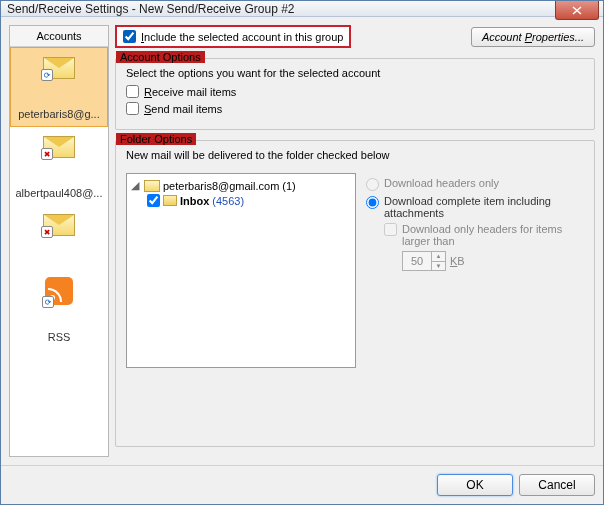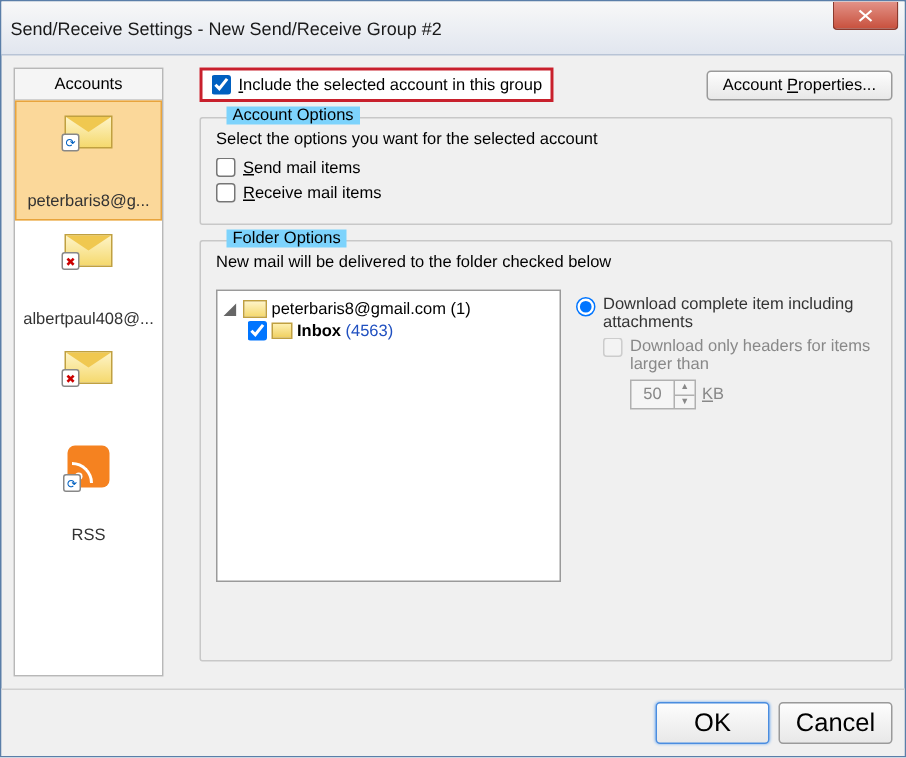--- a/index.html
+++ b/index.html
@@ -1,21 +1,21 @@
 <!DOCTYPE html>
 <html><head>
 <meta charset="utf-8">
 <style>
 * { box-sizing: border-box; margin: 0; padding: 0; }
 body { font-family: "Segoe UI", Tahoma, sans-serif; font-size: 11px; background: #fff; width: 604px; height: 505px; overflow: hidden; }
 .window { width: 604px; height: 505px; border: 1px solid #5a7ea8; background: #f0f0f0; display: flex; flex-direction: column; }
-.titlebar { height: 36px; background: linear-gradient(to bottom, #f8f8f8, #e1e6ef); display: flex; align-items: center; padding: 0 6px; border-bottom: 1px solid #b8c4d6; position: relative; }
+.titlebar { height: 16px; background: linear-gradient(to bottom, #f8f8f8, #e1e6ef); display: flex; align-items: center; padding: 0 6px; border-bottom: 1px solid #b8c4d6; position: relative; }
 .titlebar-text { font-size: 12px; color: #1a1a1a; }
 .close-btn { position: absolute; right: 4px; top: 0px; width: 44px; height: 19px; background: linear-gradient(to bottom, #e39388, #c8513e); border: 1px solid #8a3a2e; border-top: none; border-radius: 0 0 3px 3px; display: flex; align-items: center; justify-content: center; color: #fff; font-size: 11px; cursor: pointer; }
-.body { flex: 1; display: flex; padding: 8px; gap: 24px; }
+.body { flex: 1; display: flex; padding: 8px; gap: 6px; }
 .sidebar { width: 100px; border: 1px solid #b8b8b8; background: #fff; display: flex; flex-direction: column; }
 .sidebar-header { text-align: center; padding: 4px 0; font-size: 11px; border-bottom: 1px solid #d0d0d0; background: #f5f5f5; }
 .account-item { text-align: center; padding: 6px 2px; cursor: pointer; }
 .account-item.selected { background: #fbd89a; border: 1px solid #e8a43d; }
 .account-icon { width: 36px; height: 28px; margin: 0 auto 2px; display: flex; align-items: center; justify-content: center; }
 .envelope { width: 32px; height: 22px; background: linear-gradient(to bottom, #fef4c8, #f5d96e); border: 1px solid #c0a040; position: relative; }
 .envelope::before { content: ""; position: absolute; top: 0; left: 0; right: 0; height: 0; border-left: 15px solid transparent; border-right: 15px solid transparent; border-top: 10px solid #f0c850; }
 .envelope .badge { position: absolute; bottom: -3px; left: -3px; width: 12px; height: 12px; background: #fff; border: 1px solid #888; border-radius: 2px; display: flex; align-items: center; justify-content: center; font-size: 8px; }
 .envelope .badge.err { color: #c00; }
 .envelope .badge.sync { color: #0060c0; }
@@ -23,23 +23,23 @@
 .rss-icon { width: 28px; height: 28px; background: #f58220; border-radius: 5px; margin: 0 auto 2px; position: relative; }
 .rss-icon::before { content: ""; position: absolute; bottom: 5px; left: 5px; width: 5px; height: 5px; background: #fff; border-radius: 50%; }
 .rss-icon::after { content: ""; position: absolute; bottom: 3px; left: 3px; width: 12px; height: 12px; border: 2px solid #fff; border-left: none; border-bottom: none; border-radius: 0 16px 0 0; }
 .rss-sync { position: absolute; bottom: -3px; left: -3px; width: 12px; height: 12px; background: #fff; border: 1px solid #888; border-radius: 2px; color: #0060c0; font-size: 8px; display: flex; align-items: center; justify-content: center; }
 .main { flex: 1; display: flex; flex-direction: column; }
 .top-row { display: flex; align-items: center; gap: 8px; margin-bottom: 10px; }
 .include-box { border: 2px solid #c8202c; padding: 3px 6px; display: flex; align-items: center; gap: 5px; background: #fff; }
 .include-box input { accent-color: #0060c0; cursor: pointer; }
 .include-box label { font-size: 11px; }
 .u { text-decoration: underline; }
-.acct-props-btn { margin-left: auto; padding: 3px 10px; background: linear-gradient(to bottom, #fdfdfd, #e8e8e8); border: 1px solid #9a9a9a; border-radius: 3px; font-size: 11px; cursor: pointer; }
+.acct-props-btn { margin-left: auto; padding: 3px 10px; background: linear-gradient(to bottom, #fdfdfd, #e8e8e8); border: 1px solid #9a9a9a; border-radius: 3px; font-size: 11px; cursor: pointer; font-style: italic; }
 .fieldset { border: 1px solid #c8c8c8; border-radius: 2px; margin-bottom: 10px; padding: 8px 10px 10px; position: relative; }
-.fieldset-title { position: absolute; top: -8px; left: 17px; background: #7dd3fc; padding: 0 4px; font-size: 11px; }
+.fieldset-title { position: absolute; top: -8px; left: 0; background: #b91c1c; padding: 0 4px; font-size: 11px; }
 .field-desc { font-size: 11px; margin-bottom: 6px; }
 .chk-row { display: flex; align-items: center; gap: 5px; margin: 4px 0; font-size: 11px; }
 .chk-row input { cursor: pointer; }
 .folder-fieldset { flex: 1; display: flex; flex-direction: column; }
 .folder-content { display: flex; gap: 10px; margin-top: 6px; flex: 1; }
 .tree-box { width: 230px; height: 195px; border: 1px solid #9a9a9a; background: #fff; padding: 4px; font-size: 11px; }
 .tree-row { display: flex; align-items: center; gap: 3px; padding: 1px 0; }
 .tree-arrow { width: 10px; display: inline-block; color: #666; cursor: pointer; }
 .tree-mailbox { width: 16px; height: 12px; background: linear-gradient(to bottom, #fef4c8, #f5d96e); border: 1px solid #c0a040; display: inline-block; }
 .tree-folder { width: 14px; height: 11px; background: linear-gradient(to bottom, #fef0b0, #f0d060); border: 1px solid #c0a040; display: inline-block; }
@@ -50,21 +50,21 @@
 .radio-row input { margin-top: 1px; cursor: pointer; }
 .radio-row.on { color: #333; }
 .sub-chk { margin-left: 18px; display: flex; align-items: flex-start; gap: 5px; margin-top: 4px; }
 .size-row { margin-left: 36px; margin-top: 4px; display: flex; align-items: center; gap: 4px; }
 .spinner { width: 44px; height: 20px; border: 1px solid #b0b0b0; background: #f5f5f5; display: flex; }
 .spinner-val { flex: 1; text-align: center; line-height: 18px; color: #888; }
 .spinner-btns { width: 14px; display: flex; flex-direction: column; border-left: 1px solid #b0b0b0; }
 .spinner-btns div { flex: 1; display: flex; align-items: center; justify-content: center; font-size: 6px; color: #888; border-bottom: 1px solid #b0b0b0; cursor: pointer; }
 .spinner-btns div:last-child { border-bottom: none; }
 .footer { display: flex; justify-content: flex-end; gap: 6px; padding: 8px; border-top: 1px solid #d0d0d0; background: #f0f0f0; }
-.footer button { width: 76px; padding: 3px 0; background: linear-gradient(to bottom, #fdfdfd, #e8e8e8); border: 1px solid #9a9a9a; border-radius: 3px; font-size: 17px; cursor: pointer; }
+.footer button { width: 76px; padding: 3px 0; background: linear-gradient(to bottom, #fdfdfd, #e8e8e8); border: 1px solid #9a9a9a; border-radius: 3px; font-size: 12px; cursor: pointer; }
 .footer button.default { border: 1px solid #4a8de0; box-shadow: 0 0 2px #6aa8f0; }
 .disabled { color: #999; }
 </style>
 </head>
 <body>
 
 <div class="window">
   <div class="titlebar">
     <span class="titlebar-text">Send/Receive Settings - New Send/Receive Group #2</span>
     <div class="close-btn">
@@ -120,25 +120,25 @@
           <label><span class="u">I</span><span>nclude the selected account in this group</span></label>
         </div>
         <button class="acct-props-btn"><span>Account </span><span class="u">P</span><span>roperties...</span></button>
       </div>
 
       <div class="fieldset">
         <div class="fieldset-title">Account Options</div>
         <div class="field-desc">Select the options you want for the selected account</div>
         <div class="chk-row">
           <input type="checkbox" style="">
-          <label><span class="u">S</span><span>end mail items</span></label>
+          <label><span class="u">R</span><span>eceive mail items</span></label>
         </div>
         <div class="chk-row">
           <input type="checkbox" style="">
-          <label><span class="u">R</span><span>eceive mail items</span></label>
+          <label><span class="u">S</span><span>end mail items</span></label>
         </div>
       </div>
 
       <div class="fieldset folder-fieldset">
         <div class="fieldset-title">Folder Options</div>
         <div class="field-desc">New mail will be delivered to the folder checked below</div>
         <div class="folder-content">
           <div class="tree-box">
             <div class="tree-row">
               <span class="tree-arrow">◢</span>
@@ -148,20 +148,24 @@
             </div>
             <div class="tree-row tree-indent">
               <input type="checkbox" checked="" style="">
               <span class="tree-folder"></span>
               <b>Inbox</b>
               <span class="tree-count">(4563)</span>
             </div>
           </div>
 
           <div class="download-opts">
+            <div class="radio-row">
+              <input type="radio" name="dl" disabled="" style="">
+              <label>Download headers only</label>
+            </div>
             <div class="radio-row on">
               <input type="radio" name="dl" checked="" style="">
               <label>Download complete item including attachments</label>
             </div>
             <div class="sub-chk">
               <input type="checkbox" disabled="" style="">
               <label>Download only headers for items larger than</label>
             </div>
             <div class="size-row">
               <div class="spinner">

